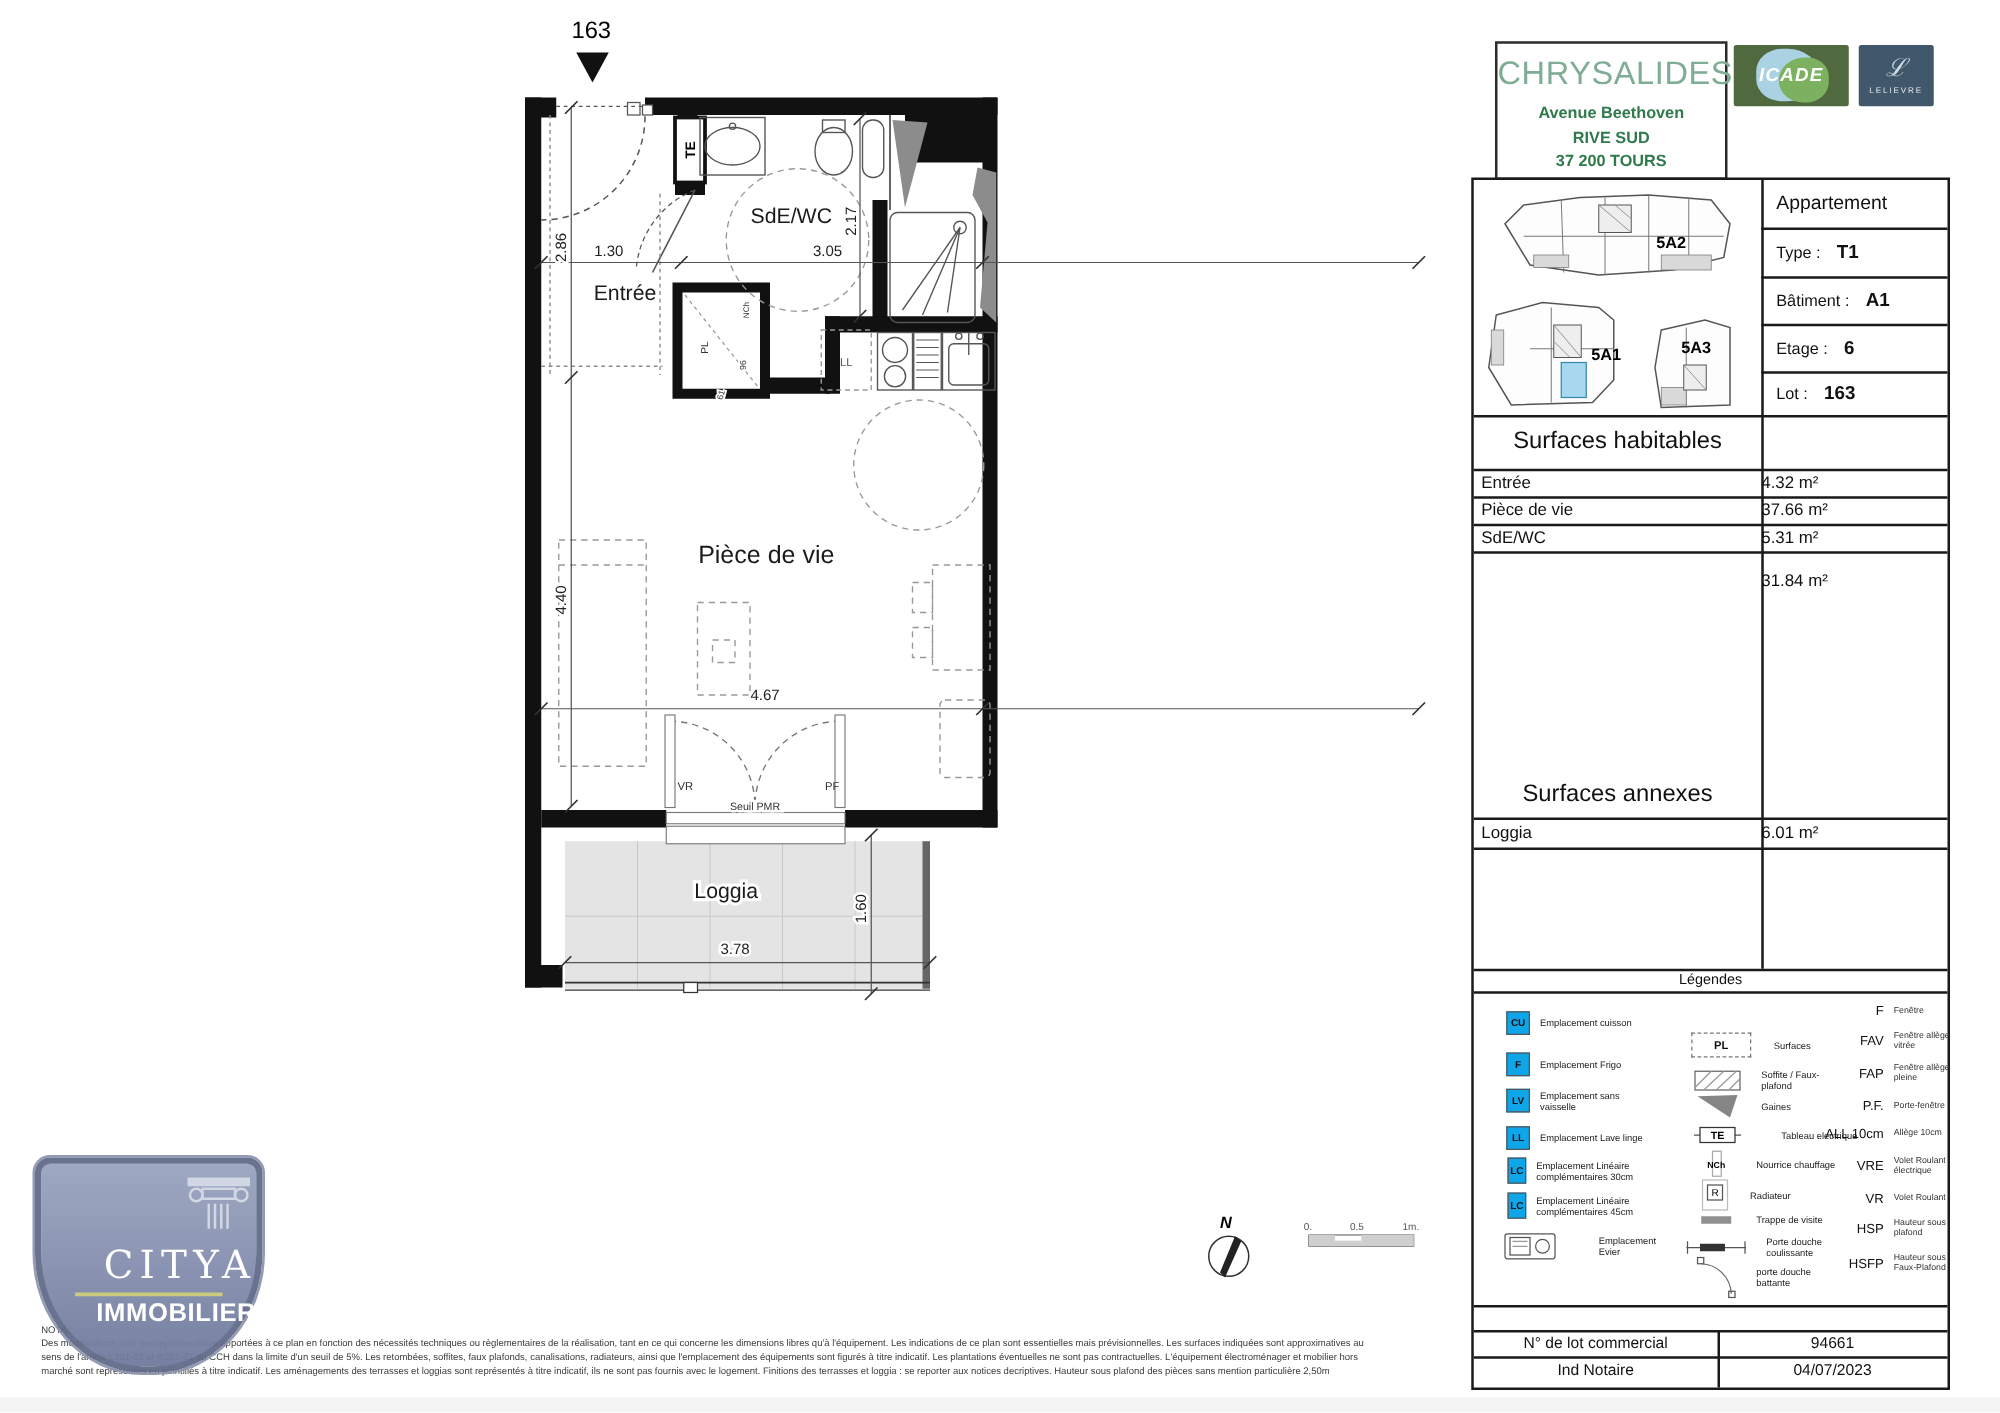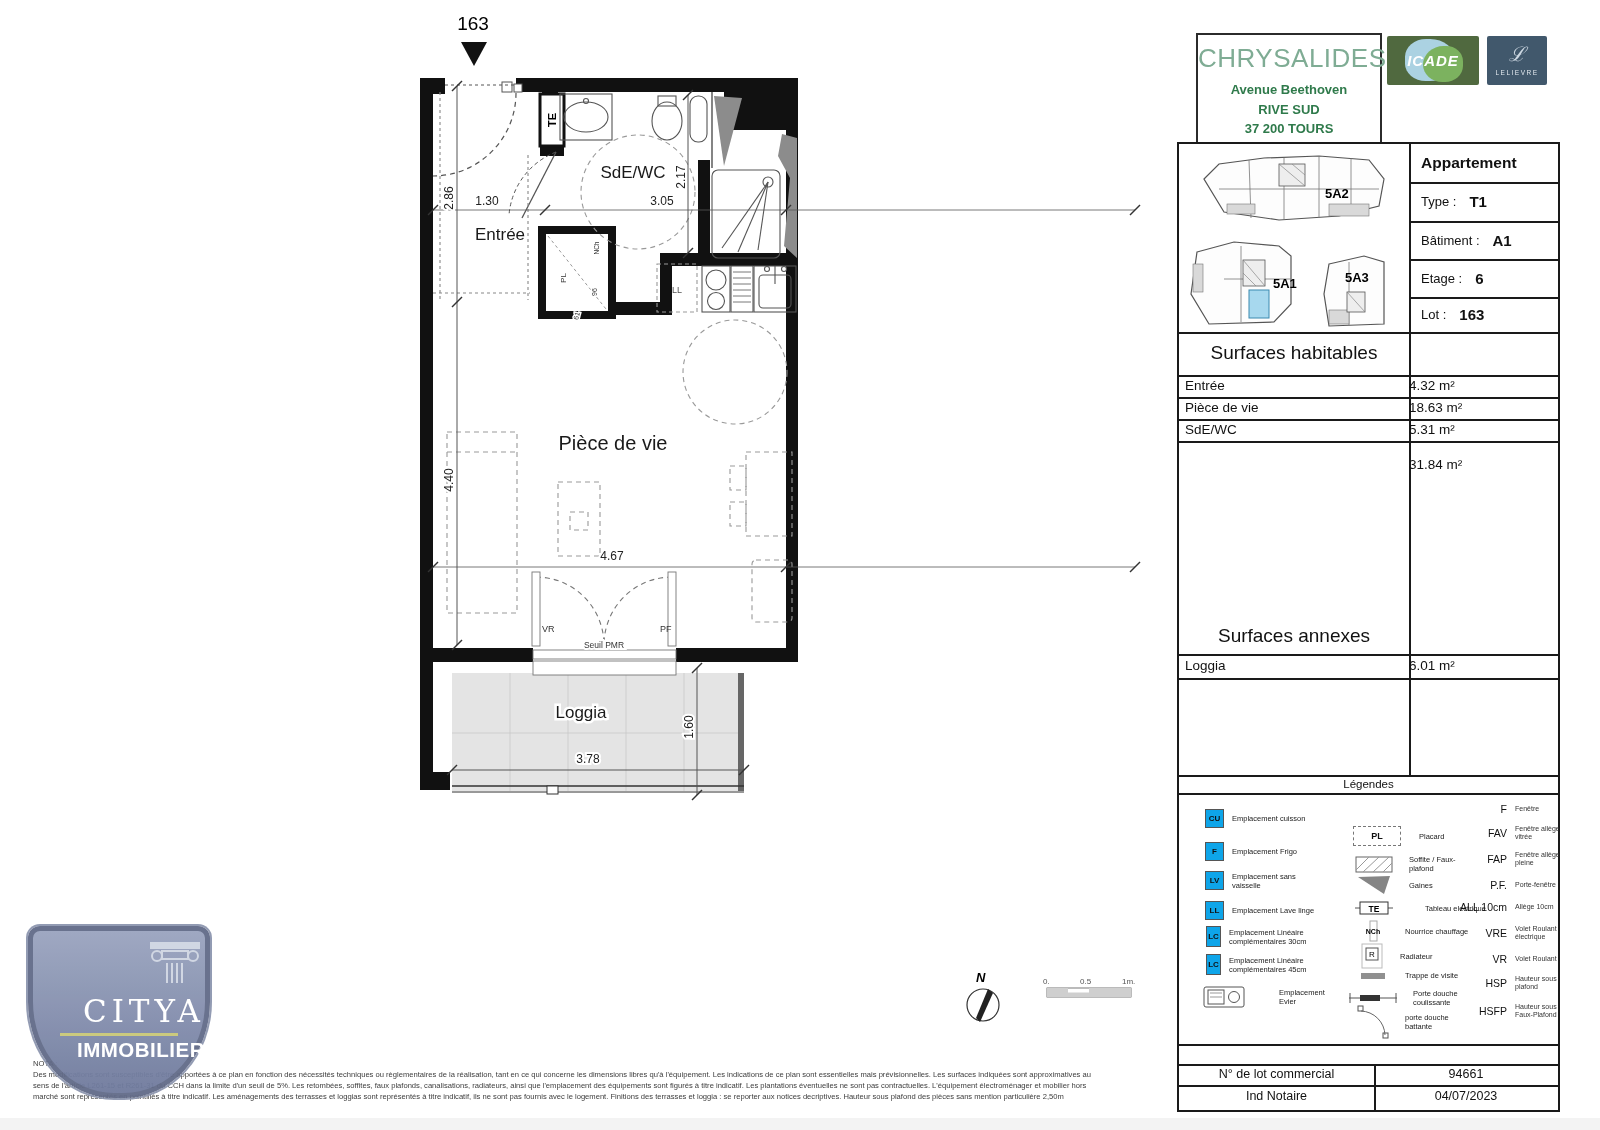--- a/index.html
+++ b/index.html
@@ -354,21 +354,21 @@
           <line x1="64" y1="129" x2="77" y2="142"></line>
         <line x1="168" y1="148" x2="186" y2="168"></line>
       </g>
       <rect x="70" y="146" width="20" height="28" fill="#a7d8ee" stroke="#3a8ab0" stroke-width="1"></rect>
       <text x="146" y="54" font-size="13" font-weight="bold">5A2</text>
       <text x="94" y="144" font-size="13" font-weight="bold">5A1</text>
       <text x="166" y="138" font-size="13" font-weight="bold">5A3</text>
     </svg>
 
     <div class="apt-row" style="top:1px;height:36px">
-      <span style="font-size:15.5px;font-weight:bold">Appartement</span>
+      <span style="font-size:15.5px;font-weight:normal">Appartement</span>
     </div>
     <div class="apt-row" style="top:39px">
       <span class="lab">Type :</span>
       <span class="val">T1</span>
     </div>
     <div class="apt-row" style="top:78px">
       <span class="lab">Bâtiment :</span>
       <span class="val">A1</span>
     </div>
     <div class="apt-row" style="top:116px">
@@ -377,21 +377,21 @@
     </div>
     <div class="apt-row" style="top:154px;height:33px">
       <span class="lab">Lot :</span>
       <span class="val">163</span>
     </div>
 
     <div class="sec-title" style="top:198px">Surfaces habitables</div>
     <div class="srow-lab" style="top:234px">Entrée</div>
     <div class="srow-val" style="top:234px">4.32 m²</div>
     <div class="srow-lab" style="top:256px">Pièce de vie</div>
-    <div class="srow-val" style="top:256px">18.63 m²</div>
+    <div class="srow-val" style="top:256px">37.66 m²</div>
     <div class="srow-lab" style="top:278px">SdE/WC</div>
     <div class="srow-val" style="top:278px">5.31 m²</div>
     <div class="srow-val" style="top:313px">31.84 m²</div>
 
     <div class="sec-title" style="top:481px">Surfaces annexes</div>
     <div class="srow-lab" style="top:514px">Loggia</div>
     <div class="srow-val" style="top:514px">6.01 m²</div>
 
     <div class="leg-title">Légendes</div>
     <div id="legend-body">
@@ -426,21 +426,21 @@
           <rect x="5" y="4" width="16" height="14" fill="none" stroke="#555"></rect>
           <line x1="7" y1="7" x2="19" y2="7" stroke="#999"></line>
             <line x1="7" y1="11" x2="19" y2="11" stroke="#999"></line>
           <circle cx="31" cy="11" r="5.5" fill="none" stroke="#555"></circle>
         </svg>
         <span class="lg-lab" style="width:60px;margin-left:26px">Emplacement Evier</span>
       </div>
 
       <div class="lg-item" style="left:174px;top:33px">
         <span style="width:46px;height:18px;border:1px dashed #777;display:flex;align-items:center;justify-content:center;font-size:9px;font-weight:bold">PL</span>
-        <span class="lg-lab" style="margin-left:10px">Placard</span>
+        <span class="lg-lab" style="margin-left:10px">Surfaces</span>
       </div>
       <div class="lg-item" style="left:176px;top:62px">
         <svg width="38" height="17">
           <rect x="1" y="1" width="36" height="15" fill="#fff" stroke="#666"></rect>
           <g stroke="#999" stroke-width="1">
               <line x1="1" y1="14" x2="14" y2="1"></line>
               <line x1="8" y1="16" x2="24" y2="1"></line>
           <line x1="18" y1="16" x2="34" y2="1"></line>
               <line x1="28" y1="16" x2="37" y2="7"></line>
             </g>

